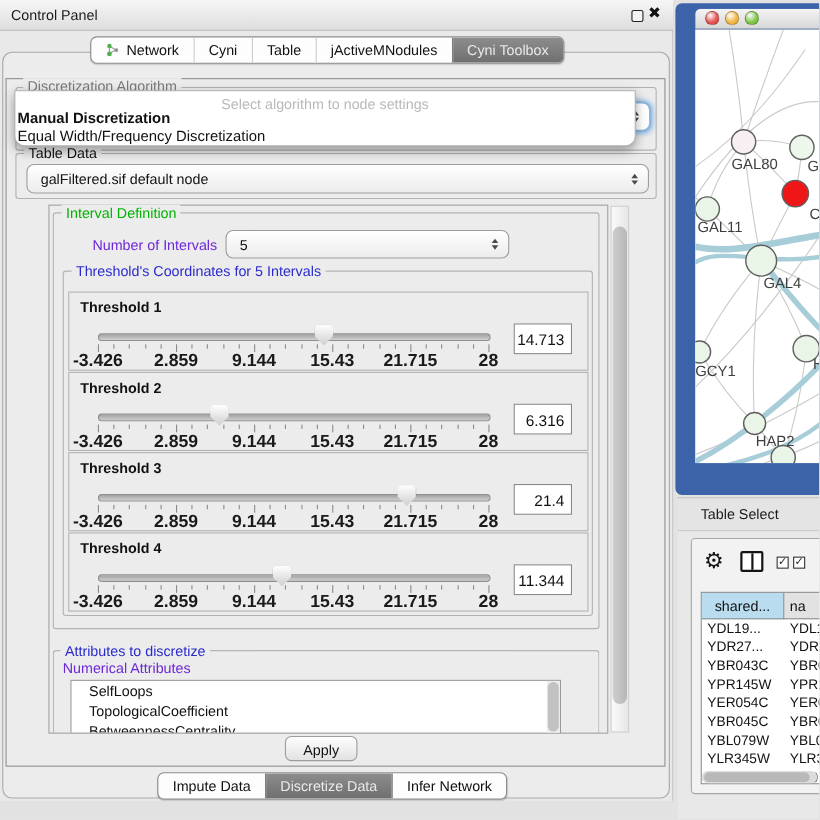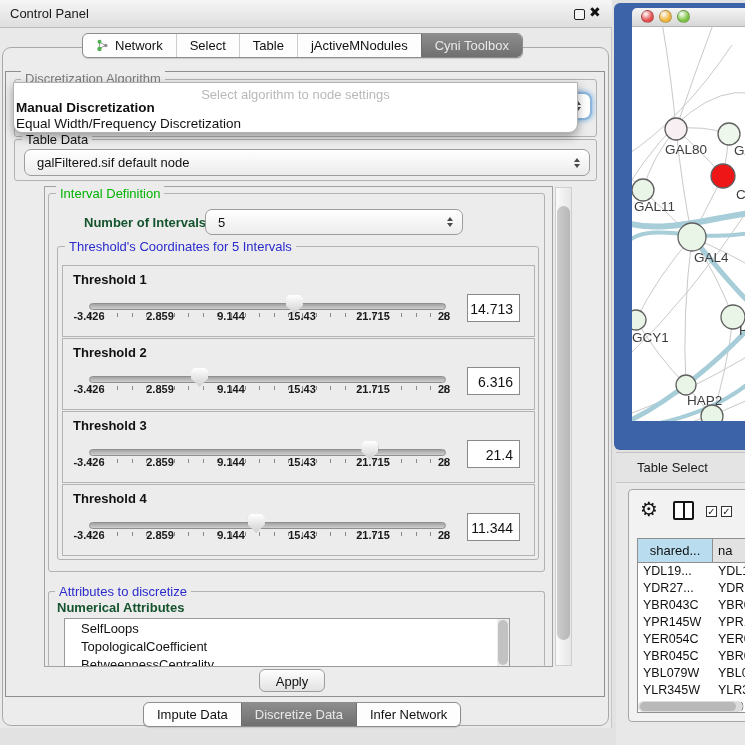--- a/index.html
+++ b/index.html
@@ -54,32 +54,32 @@
   .vthumb{left:557px;top:206px;width:13px;height:434px;background:linear-gradient(90deg,#cdcdcd,#b7b7b7);border-radius:7px;}
   .sb-track-h{background:#dcdcdc;border-radius:6px;}
   .sb-thumb-h{background:#b9b9b9;border-radius:5px;}
 
   
   .thr-row{left:62px;width:471px;height:70px;border:1px solid #b3b3b3;background:#ececec;position:absolute;}
   .thr-label{position:absolute;left:10px;top:6px;font-size:13px;font-weight:bold;color:#111;}
   .sl-track{position:absolute;left:26px;top:37px;width:355px;height:5px;background:linear-gradient(#a2a2a2,#cfcfcf);border:1px solid #8f8f8f;border-radius:4px;}
   .sl-handle{position:absolute;top:29px;width:17px;height:19px;background:linear-gradient(#ffffff,#cfcfcf);clip-path:polygon(18% 0,82% 0,100% 16%,100% 55%,50% 100%,0 55%,0 16%);filter:drop-shadow(0 0 1px #777);}
   .tick{position:absolute;width:1px;background:#8a8a8a;top:47px;}
-  .tick-label{position:absolute;top:44px;width:56px;text-align:center;font-size:11px;font-weight:bold;color:#1a1a1a;}
+  .tick-label{position:absolute;top:54px;width:56px;text-align:center;font-size:16px;font-weight:bold;color:#1a1a1a;}
   .val-box{position:absolute;left:404px;top:28px;width:53px;height:28px;background:#fff;border:1px solid #8a8a8a;font-size:14px;line-height:28px;text-align:right;padding-right:6px;color:#111;box-sizing:border-box;}
 
   
   .attr-list{left:64px;top:618px;width:446px;height:49px;background:#fff;border:1px solid #9a9a9a;overflow:hidden;}
   .list-item{position:absolute;left:16px;font-size:13px;color:#111;white-space:nowrap;}
   .list-scroll{left:497px;top:619px;width:12px;height:47px;background:#ededed;}
   .list-thumb{left:498px;top:620px;width:10px;height:45px;background:#c2c2c2;border-radius:5px;}
 
   .apply-btn{left:259px;top:669px;width:66px;height:23px;border:1px solid #9c9c9c;border-radius:6px;background:linear-gradient(#fefefe,#e2e2e2);font-size:13px;color:#111;text-align:center;line-height:21px;}
 
-  .lbl-bold{font-size:13px;font-weight:bold;color:#14532d;}
+  .lbl-bold{font-size:13px;font-weight:normal;color:#6d28d9;}
 
   
   .net-frame{left:614px;top:3px;width:131px;height:447px;background:var(--frame_blue);border-radius:6px 0 0 6px;}
   .net-titlebar{left:632px;top:8px;width:113px;height:19px;background:linear-gradient(#f4f4f4,#d7d7d7);border-bottom:1px solid #b5b5b5;border-radius:5px 0 0 0;}
   .tl{position:absolute;top:10px;width:13px;height:13px;border-radius:50%;border:1px solid rgba(0,0,0,.25);box-sizing:border-box;}
   .net-canvas{left:632px;top:27px;width:113px;height:394px;background:#ffffff;overflow:hidden;}
 
   
   .tp-header{left:616px;top:452px;width:129px;height:31px;background:#e4e4e4;border-top:1px solid #c2c2c2;border-bottom:1px solid #c8c8c8;}
   .tp-title{left:637px;top:460px;font-size:13px;color:#1a1a1a;}
@@ -119,21 +119,21 @@
       <div class="tab">
         <svg width="13" height="13" viewBox="0 0 13 13">
           <path d="M3.5 3 L3.5 9.5 M3.5 3 L9.5 6.5 M3.5 9.5 L9.5 6.5" stroke="#9a9a9a" stroke-width="1" fill="none"></path>
           <circle cx="3.5" cy="2.8" r="2" fill="#4fae4f"></circle>
           <circle cx="3.5" cy="10" r="2.2" fill="#4fae4f"></circle>
           <circle cx="9.8" cy="6.5" r="1.7" fill="#8f8f8f"></circle>
         </svg>
         <span class="txt">Network</span>
       </div>
       <div class="tab">
-        <span class="txt">Select</span>
+        <span class="txt">Cyni</span>
       </div>
       <div class="tab">
         <span class="txt">Table</span>
       </div>
       <div class="tab">
         <span class="txt">jActiveMNodules</span>
       </div>
       <div class="tab sel">
         <span class="txt">Cyni Toolbox</span>
       </div>

